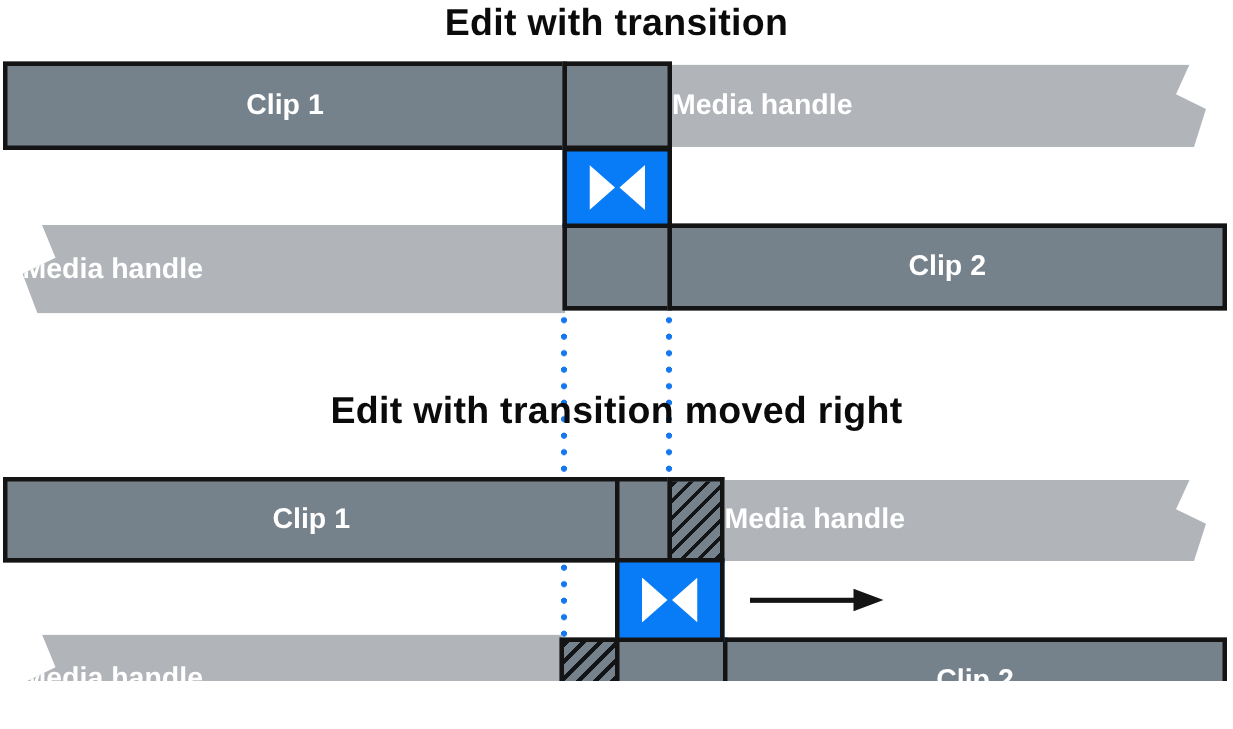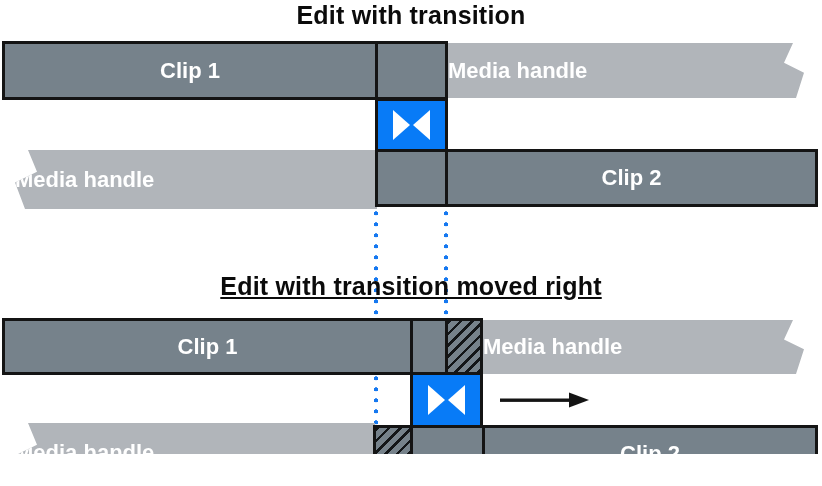--- a/index.html
+++ b/index.html
@@ -46,21 +46,21 @@
     z-index: 2;
   }
   .handle.ragged-right {
     clip-path: polygon(0 0, calc(100% - 12px) 0, calc(100% - 21px) 36%,
                        calc(100% - 1px) 54%, calc(100% - 9px) 100%, 0 100%);
   }
   .handle.ragged-left {
     clip-path: polygon(13px 0, 100% 0, 100% 100%, 10px 100%, 0 55%, 22px 37%);
   }
   .bar-label {
-    font-size: 22px;
+    font-size: 19px;
     font-weight: 700;
     color: var(--label-color, #ffffff);
     white-space: nowrap;
   }
   .transition {
     position: absolute;
     box-sizing: border-box;
     background: var(--transition-color, #087bf7);
     border: 3px solid var(--border-color, #141414);
     display: flex;
@@ -114,21 +114,21 @@
   </div>
 
   <div class="handle ragged-left" style="left:15px; top:150px; width:362px; height:59px;">
     <span class="bar-label">Media handle</span>
   </div>
   <div class="box" style="left:375px; top:149px; width:73px; height:58px;"></div>
   <div class="box" style="left:445px; top:149px; width:373px; height:58px;">
     <span class="bar-label">Clip 2</span>
   </div>
 
-  <div class="title" style="top:272px;text-decoration:underline;">Edit with transition moved right</div>
+  <div class="title" style="top:260px;">Edit with transition moved right</div>
 
   <div class="box" style="left:2px; top:318px; width:411px; height:57px;">
     <span class="bar-label">Clip 1</span>
   </div>
   <div class="box" style="left:410px; top:318px; width:38px; height:57px;"></div>
   <div class="box hatch" style="left:445px; top:318px; width:38px; height:57px;"></div>
   <div class="handle ragged-right" style="left:483px; top:320px; width:322px; height:54px;">
     <span class="bar-label">Media handle</span>
   </div>
 

